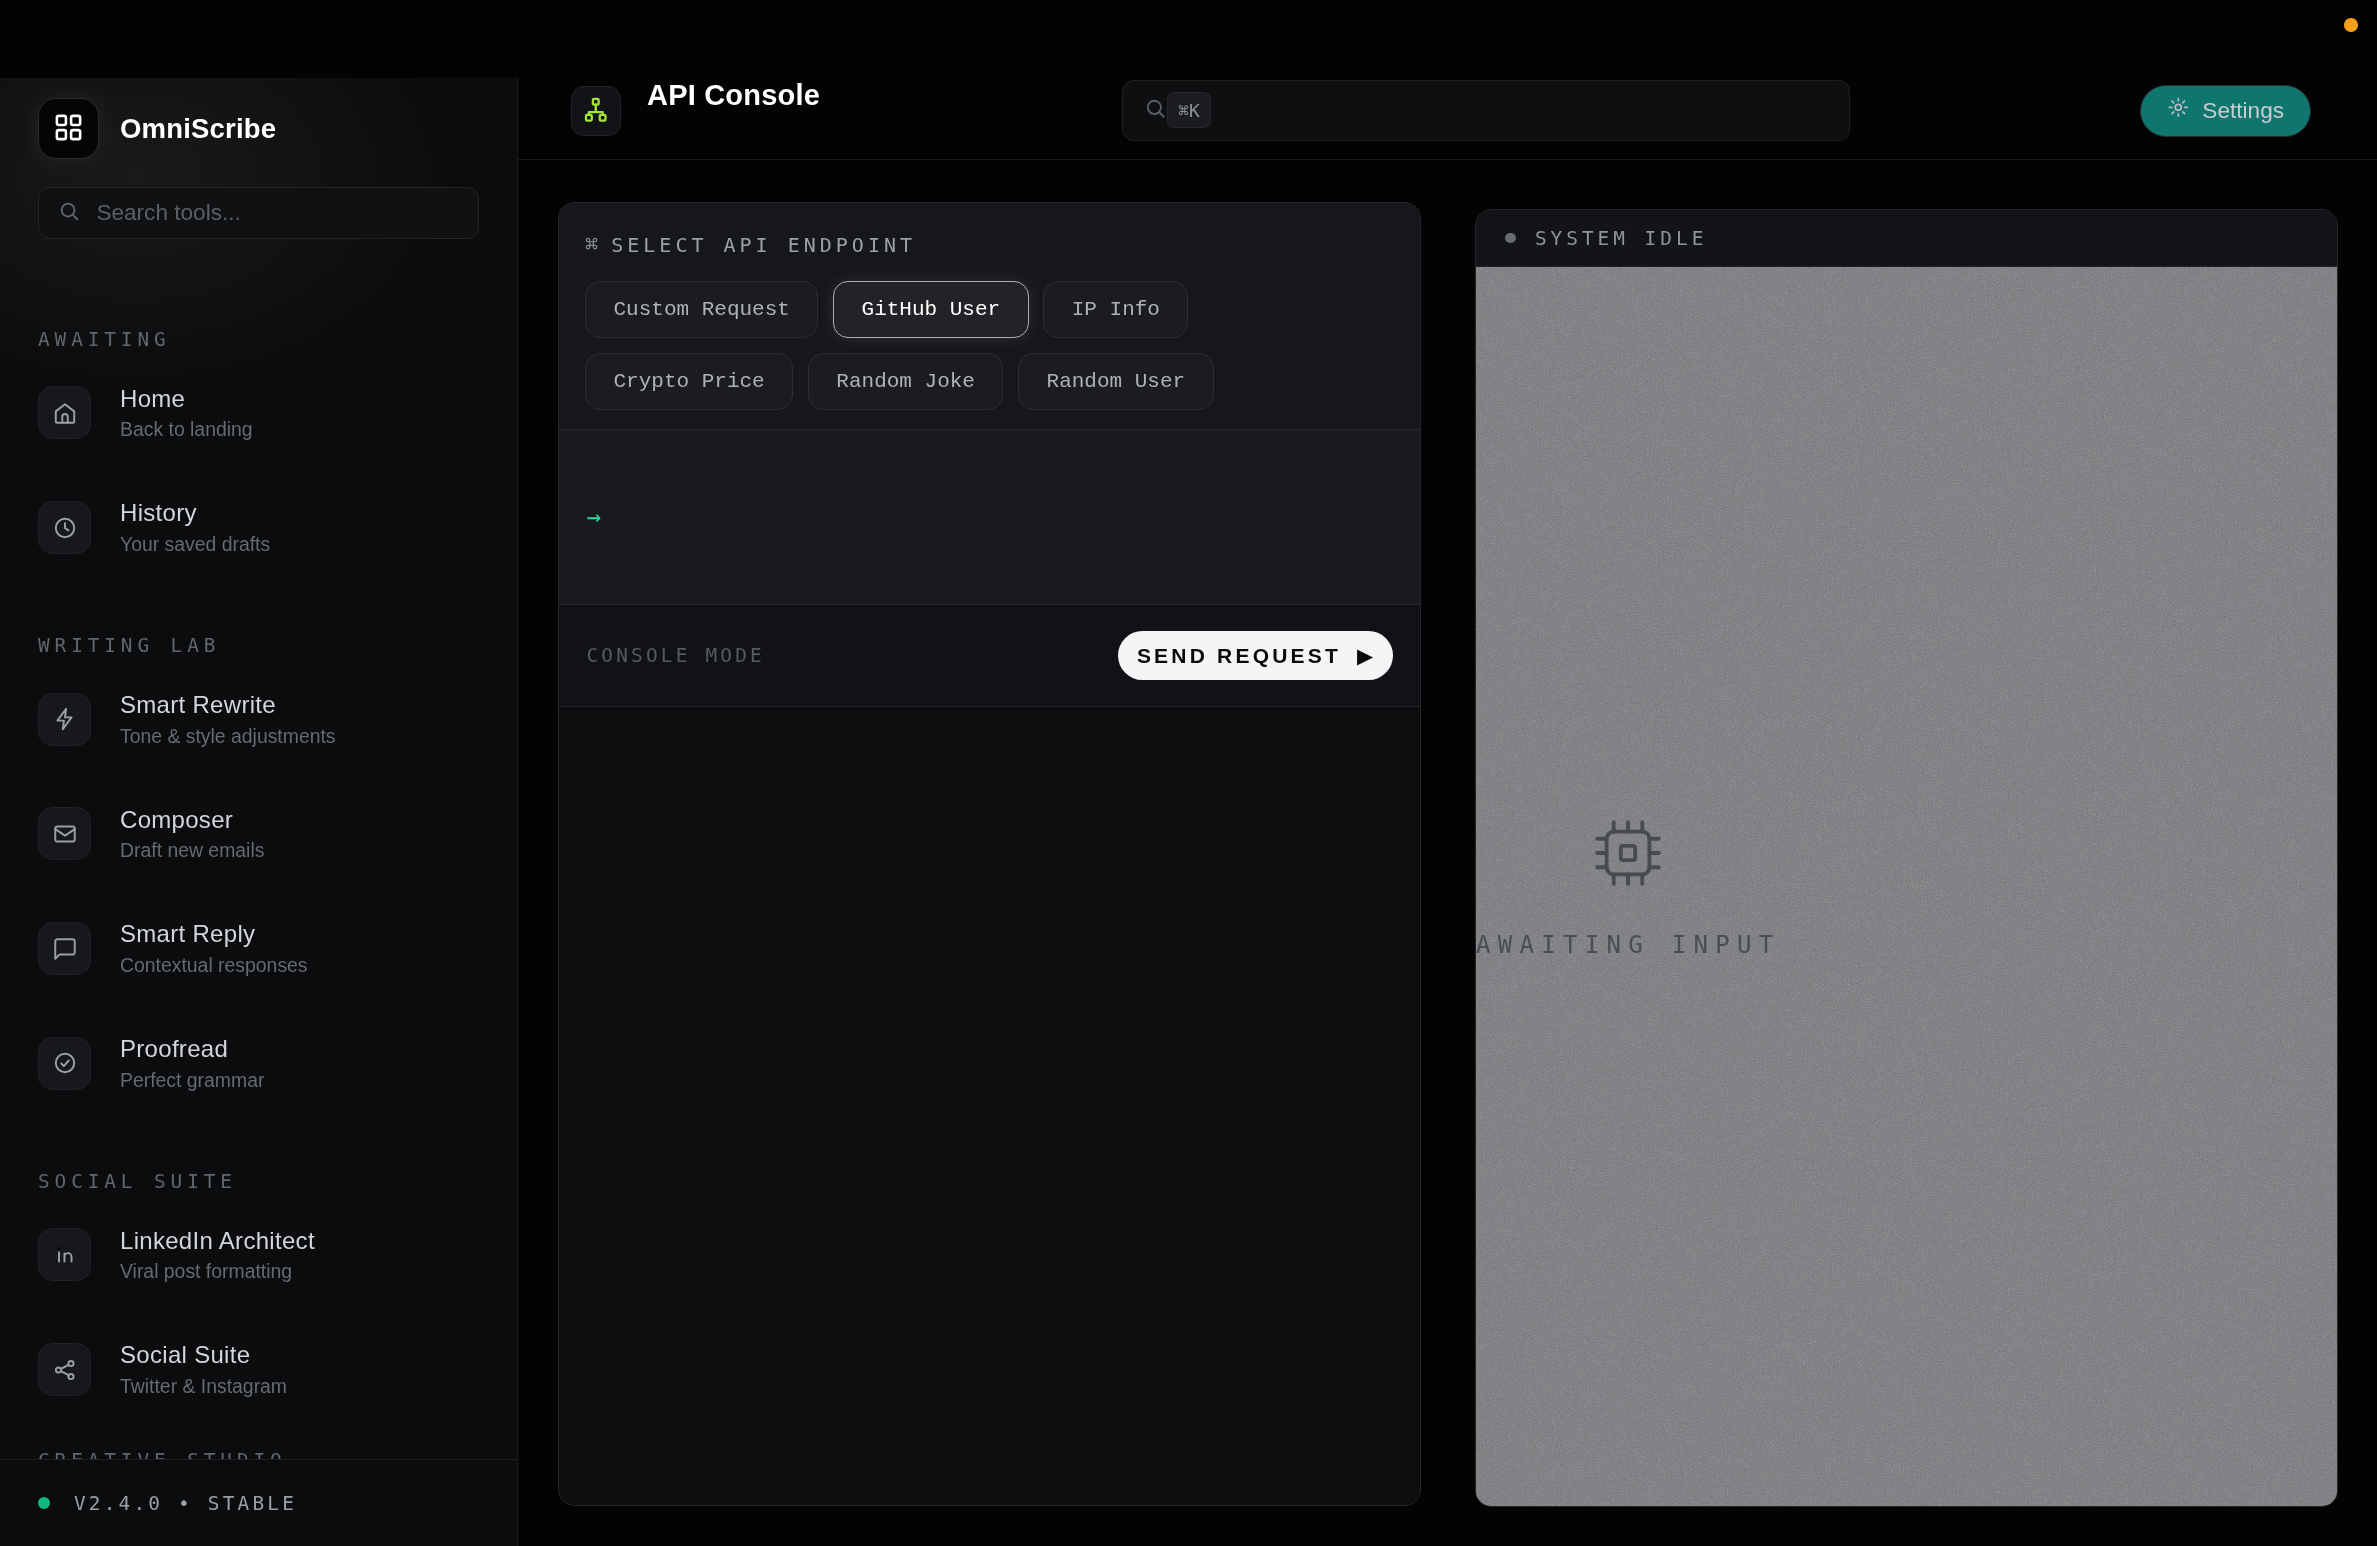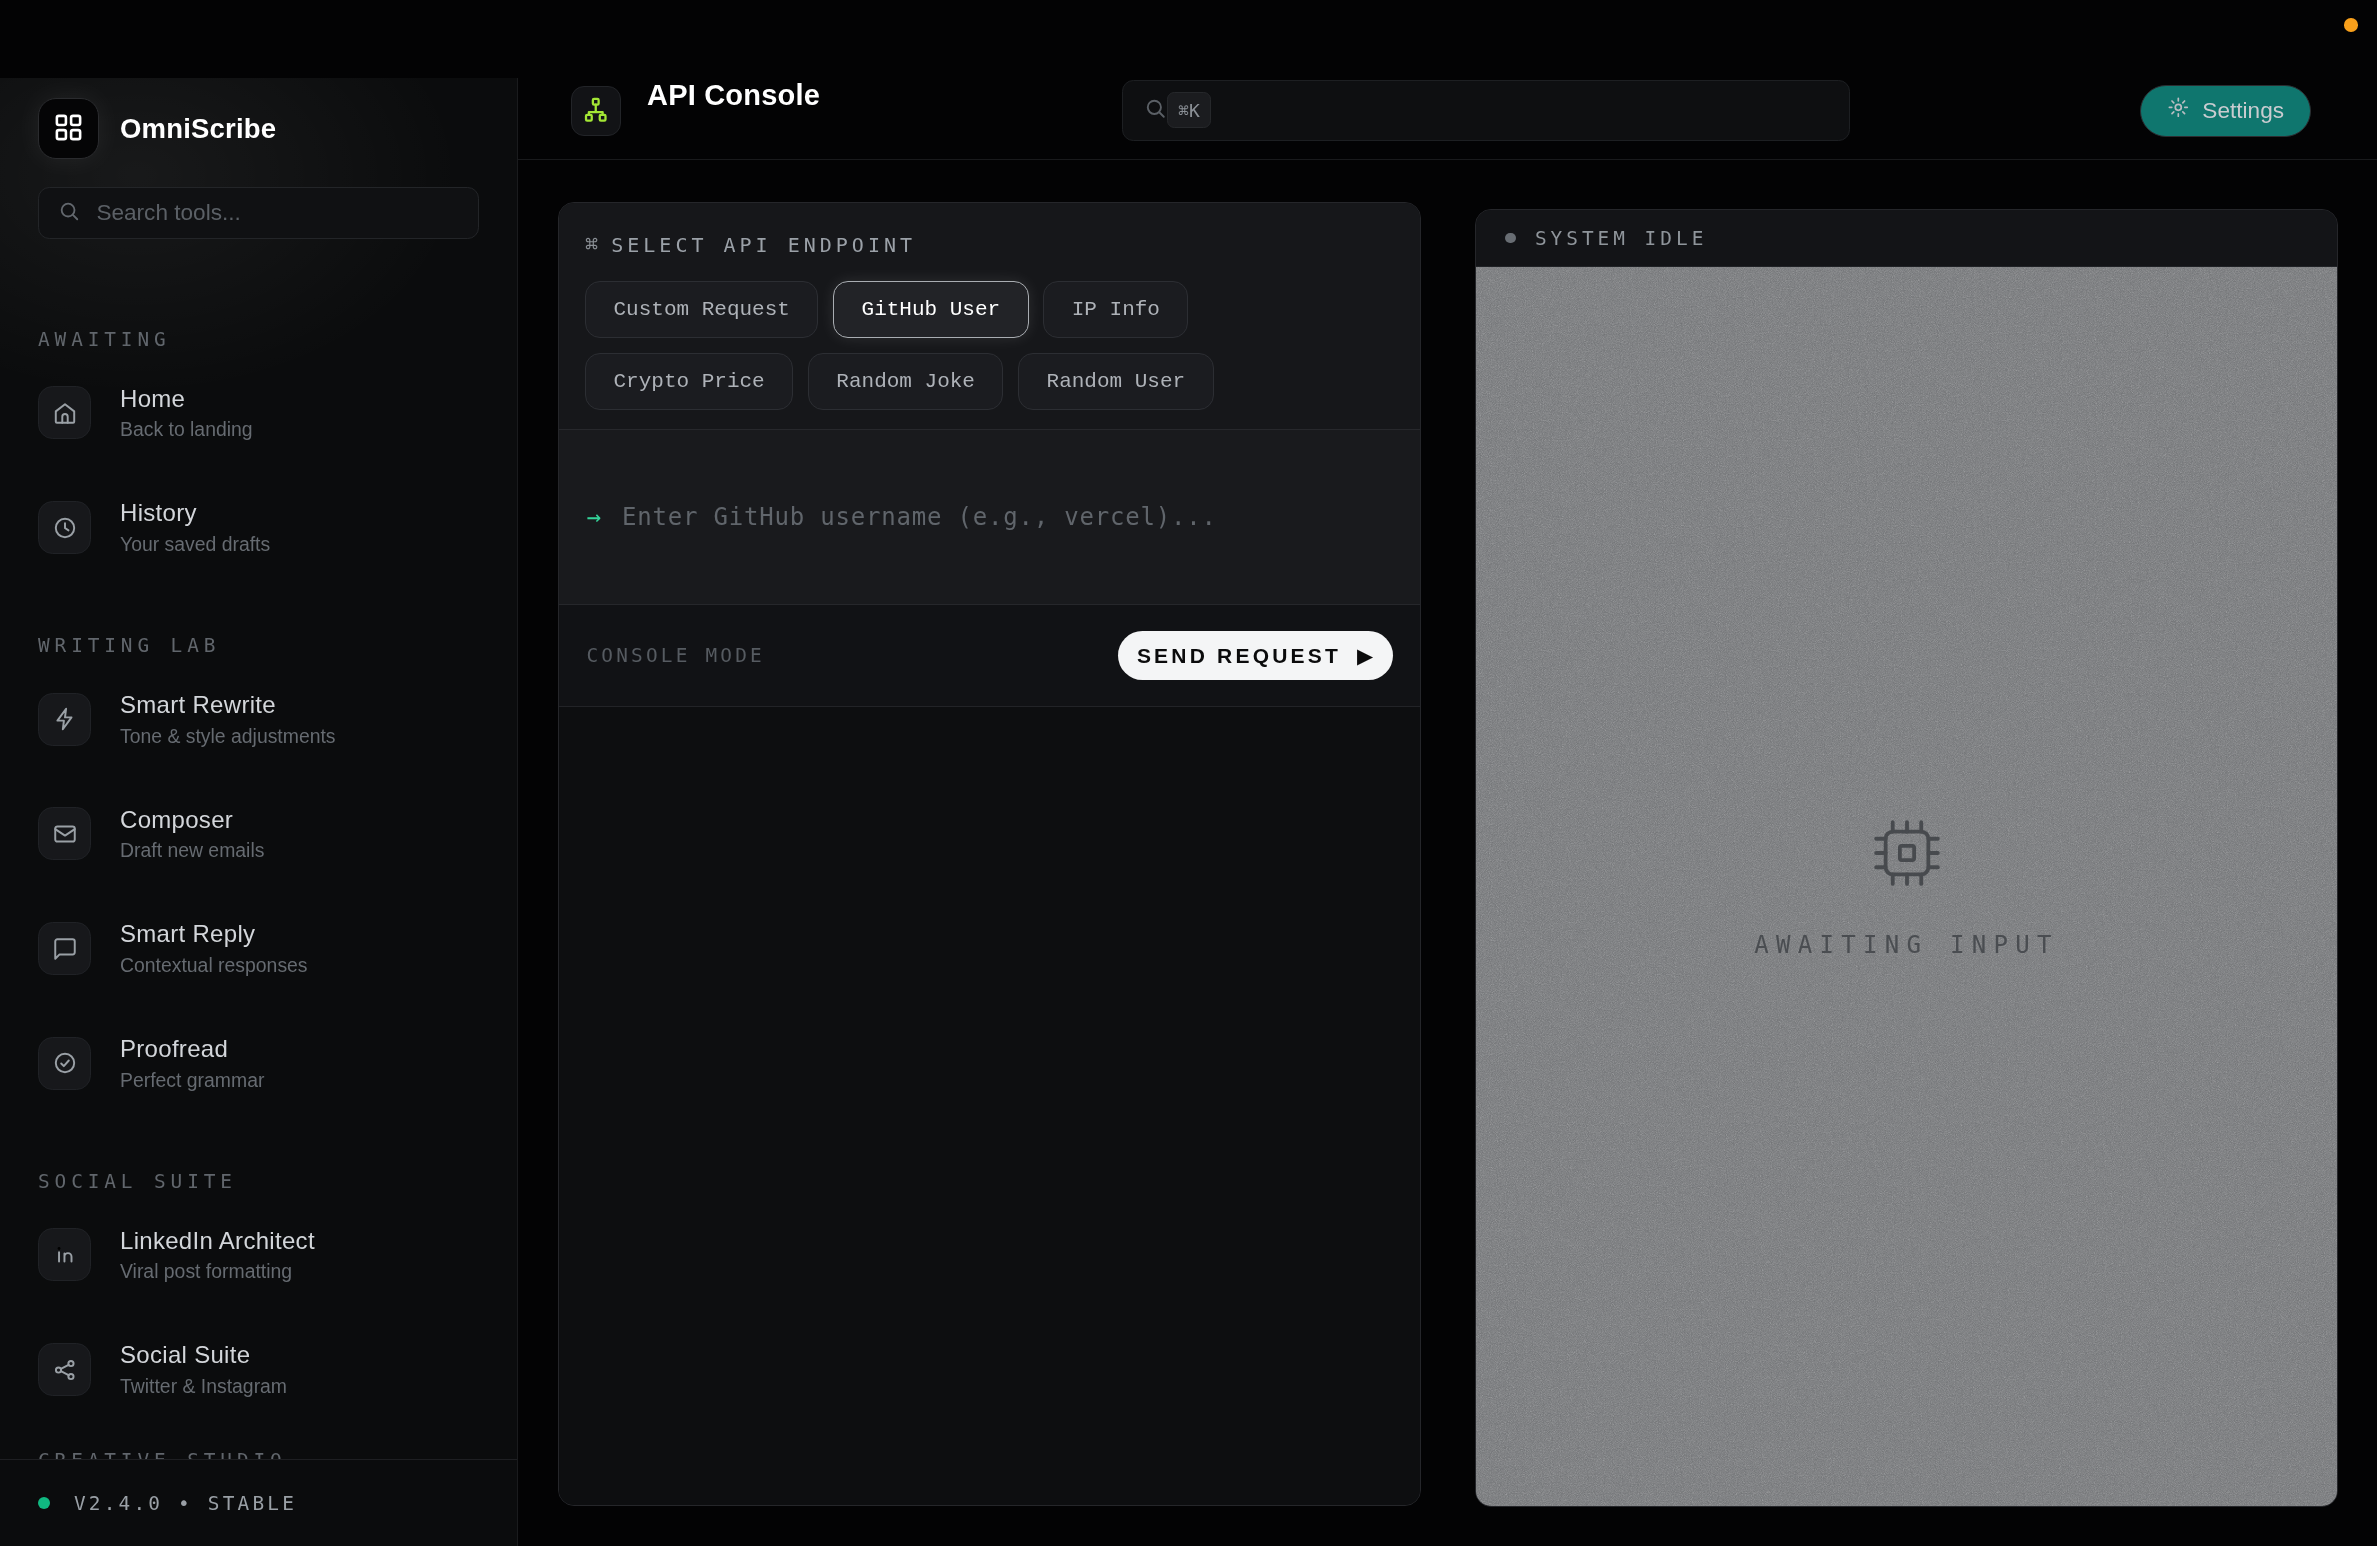--- a/index.html
+++ b/index.html
@@ -104,21 +104,21 @@
   .send-btn span.play { font-size:21px; color:#0b0b0c; line-height:1; }
   .sec-empty { flex:1; background:#0d0e10; border-top:0.8px solid #222327; }
 
   
   .card-output { left:1475px; top:209px; width:863px; height:1298px; background:#131417; }
   .out-header { height:57px; flex:none; background:#131417; border-bottom:0.8px solid #202226;
                 display:flex; align-items:center; padding-left:29px; gap:19.4px; }
   .idle-dot { width:10.5px; height:10.5px; border-radius:50%; background:#686d73; flex:none; }
   .idle-label { font-family:"DejaVu Sans Mono", monospace; font-size:19.4px; color:#8f959b; letter-spacing:4px; }
   .noise-wrap { position:relative; flex:1; background:#717376; display:flex; flex-direction:column;
-                align-items:center; justify-content:center; overflow:hidden; }
+                align-items:flex-start; justify-content:center; overflow:hidden; }
   .noise-svg { position:absolute; inset:0; width:100%; height:100%; }
   .await-center { position:relative; z-index:1; display:flex; flex-direction:column; align-items:center; }
   .chip-icon svg { width:76px; height:76px; stroke:#3e4145; opacity:0.85; }
   .await-label { margin-top:37px; font-family:"DejaVu Sans Mono", monospace; font-size:24px;
                  color:#4a4d51; letter-spacing:7.3px; }
 </style>
 </head>
 <body>
 
 <div class="page">
@@ -311,21 +311,20 @@
           <button class="ep-chip active">GitHub User</button>
           <button class="ep-chip">IP Info</button>
           <button class="ep-chip">Crypto Price</button>
           <button class="ep-chip">Random Joke</button>
           <button class="ep-chip">Random User</button>
         </div>
     </div>
 
     <div class="sec-input">
       <span class="prompt-glyph">→</span>
-      <input class="console-input" placeholder="Enter GitHub username (e.g., vercel)..." style="">
     </div>
 
     <div class="sec-actions">
       <span class="mode-label">CONSOLE MODE</span>
       <button class="send-btn">
         <span class="lbl">SEND REQUEST</span>
         <span class="play">▶</span>
       </button>
     </div>
 

